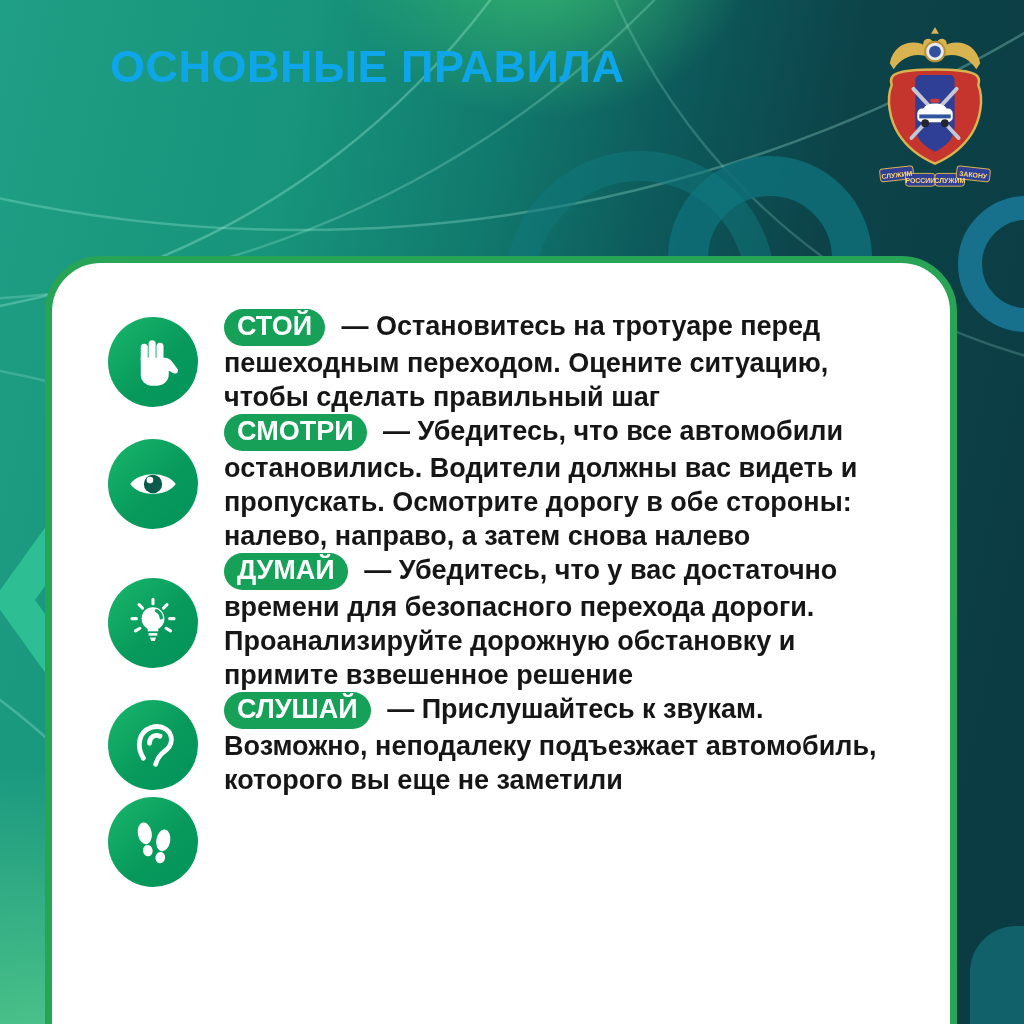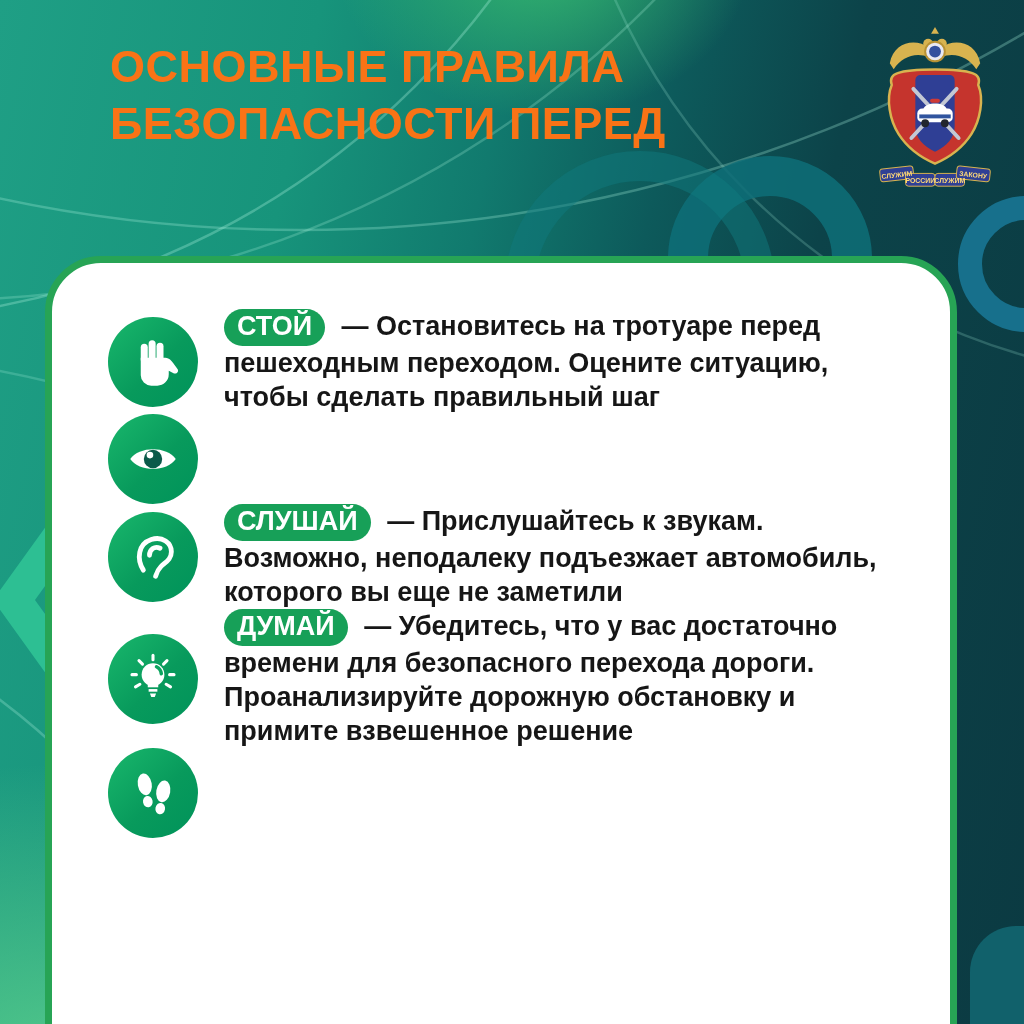--- a/index.html
+++ b/index.html
@@ -4,21 +4,21 @@
 <style>
   html,body{margin:0;padding:0;background:#0b3a42;}
   .stage{position:relative;width:1024px;height:1024px;overflow:hidden;
     font-family:"Liberation Sans","DejaVu Sans",sans-serif;}
   .bg{position:absolute;inset:0;
     background:
       radial-gradient(ellipse 310px 250px at 53% -5%, rgba(56,187,110,.95), rgba(56,187,110,0) 68%),
       radial-gradient(ellipse 640px 430px at 6% 104%, rgba(96,212,142,.8), rgba(96,212,142,0) 70%),
       linear-gradient(102deg,#1f9f85 0%,#17947b 26%,#117a6e 42%,#0d5a5b 56%,#0c4349 70%,#0b3a42 100%);}
   .deco{position:absolute;inset:0;pointer-events:none;}
-  .title{position:absolute;left:110px;top:38px;color:#f97316;font-weight:800;
+  .title{position:absolute;left:110px;top:38px;color:#0ea5e9;font-weight:800;
     font-size:45px;line-height:57px;letter-spacing:.5px;text-transform:uppercase;}
   .emblem{position:absolute;left:876px;top:24px;width:118px;height:173px;}
   .card{position:absolute;left:45px;top:222px;width:912px;height:960px;box-sizing:border-box;
     background:#fff;border:7px solid #27a455;border-radius:56px;
     padding:46px 38px 26px 56px;display:flex;flex-direction:column;justify-content:flex-start;margin-top:34px;}
   .rule{display:flex;align-items:center;gap:26px;}
   .icon-circle{flex:0 0 90px;width:90px;height:90px;border-radius:50%;
     background:linear-gradient(135deg,#16b269 10%,#089a5c 55%,#00935a 100%);
     display:flex;align-items:center;justify-content:center;}
   .icon-circle svg{width:56px;height:56px;}
@@ -67,21 +67,20 @@
       <rect x="687" y="996" width="5.5" height="28" rx="2.5" fill="#e9fff7"></rect>
       <rect x="700" y="1002" width="5.5" height="22" rx="2.5" fill="#8af0d8"></rect>
       <rect x="713" y="1006" width="5.5" height="18" rx="2.5" fill="#e9fff7"></rect>
       <rect x="726" y="1010" width="5.5" height="14" rx="2.5" fill="#8af0d8"></rect>
       <rect x="739" y="1014" width="5.5" height="10" rx="2.5" fill="#e9fff7"></rect>
     </g>
   </svg>
 
   <header class="title">
     <div>ОСНОВНЫЕ ПРАВИЛА</div>
-    <div>БЕЗОПАСНОСТИ ПЕРЕД</div>
   </header>
 
   <svg class="emblem" viewBox="0 0 120 176">
     <g fill="#d8b34f">
       <path d="M14 40 C18 18 40 14 54 24 L54 34 C40 28 26 34 18 46 Z"></path>
       <path d="M106 40 C102 18 80 14 66 24 L66 34 C80 28 94 34 102 46 Z"></path>
       <circle cx="53" cy="20" r="5"></circle>
         <circle cx="67" cy="20" r="5"></circle>
       <path d="M56 10 L60 3 L64 10 Z"></path>
     </g>
@@ -131,32 +130,23 @@
     </section>
 
     <section class="rule">
       <div class="icon-circle">
         <svg viewBox="0 0 64 64">
           <path d="M6 32 C16 17 48 17 58 32 C48 47 16 47 6 32 Z" fill="#fff"></path>
           <circle cx="32" cy="32" r="10.5" fill="#0b5a4a"></circle>
           <circle cx="28.5" cy="27.5" r="3.8" fill="#fff"></circle>
         </svg>
       </div>
-    </section>
-
-    <section class="rule">
-      <div class="icon-circle">
-        <svg viewBox="0 0 64 64" fill="none" stroke="#fff" stroke-width="5.5" stroke-linecap="round">
-          <path d="M21 47 C13 34 15 17 30 12 C43 8 53 16 53 26 C53 35 46 38 41 43 C37 47 36 51 35 54"></path>
-          <path d="M28 30 C28 23 34 19 40 22"></path>
-        </svg>
-      </div>
-      <p class="rule-text">
-        <span class="pill">СЛУШАЙ</span>
-        <span>— Прислушайтесь к звукам. Возможно, неподалеку подъезжает автомобиль, которого вы еще не заметили</span>
+      <p class="rule-text">
+        <span class="pill">СМОТРИ</span>
+        <span>— Убедитесь, что все автомобили остановились. Водители должны вас видеть и пропускать. Осмотрите дорогу в обе стороны: налево, направо, а затем снова налево</span>
       </p>
     </section>
 
     <section class="rule">
       <div class="icon-circle">
         <svg viewBox="0 0 64 64">
           <g fill="#fff">
             <circle cx="32" cy="27" r="13"></circle>
             <path d="M26 38 h12 v3.5 h-12 z"></path>
             <path d="M27 43.5 h10 v3 h-10 z"></path>
@@ -175,20 +165,33 @@
         </svg>
       </div>
       <p class="rule-text">
         <span class="pill">ДУМАЙ</span>
         <span>— Убедитесь, что у вас достаточно времени для безопасного перехода дороги. Проанализируйте дорожную обстановку и примите взвешенное решение</span>
       </p>
     </section>
 
     <section class="rule">
       <div class="icon-circle">
+        <svg viewBox="0 0 64 64" fill="none" stroke="#fff" stroke-width="5.5" stroke-linecap="round">
+          <path d="M21 47 C13 34 15 17 30 12 C43 8 53 16 53 26 C53 35 46 38 41 43 C37 47 36 51 35 54"></path>
+          <path d="M28 30 C28 23 34 19 40 22"></path>
+        </svg>
+      </div>
+      <p class="rule-text">
+        <span class="pill">СЛУШАЙ</span>
+        <span>— Прислушайтесь к звукам. Возможно, неподалеку подъезжает автомобиль, которого вы еще не заметили</span>
+      </p>
+    </section>
+
+    <section class="rule">
+      <div class="icon-circle">
         <svg viewBox="0 0 64 64" fill="#fff">
           <g transform="rotate(-10 24 30)">
             <ellipse cx="24" cy="22" rx="8" ry="12.5"></ellipse>
             <ellipse cx="24" cy="42" rx="5.5" ry="6.5"></ellipse>
           </g>
           <g transform="rotate(10 42 40)">
             <ellipse cx="42" cy="30" rx="8" ry="12.5"></ellipse>
             <ellipse cx="42" cy="50" rx="5.5" ry="6.5"></ellipse>
           </g>
         </svg>

